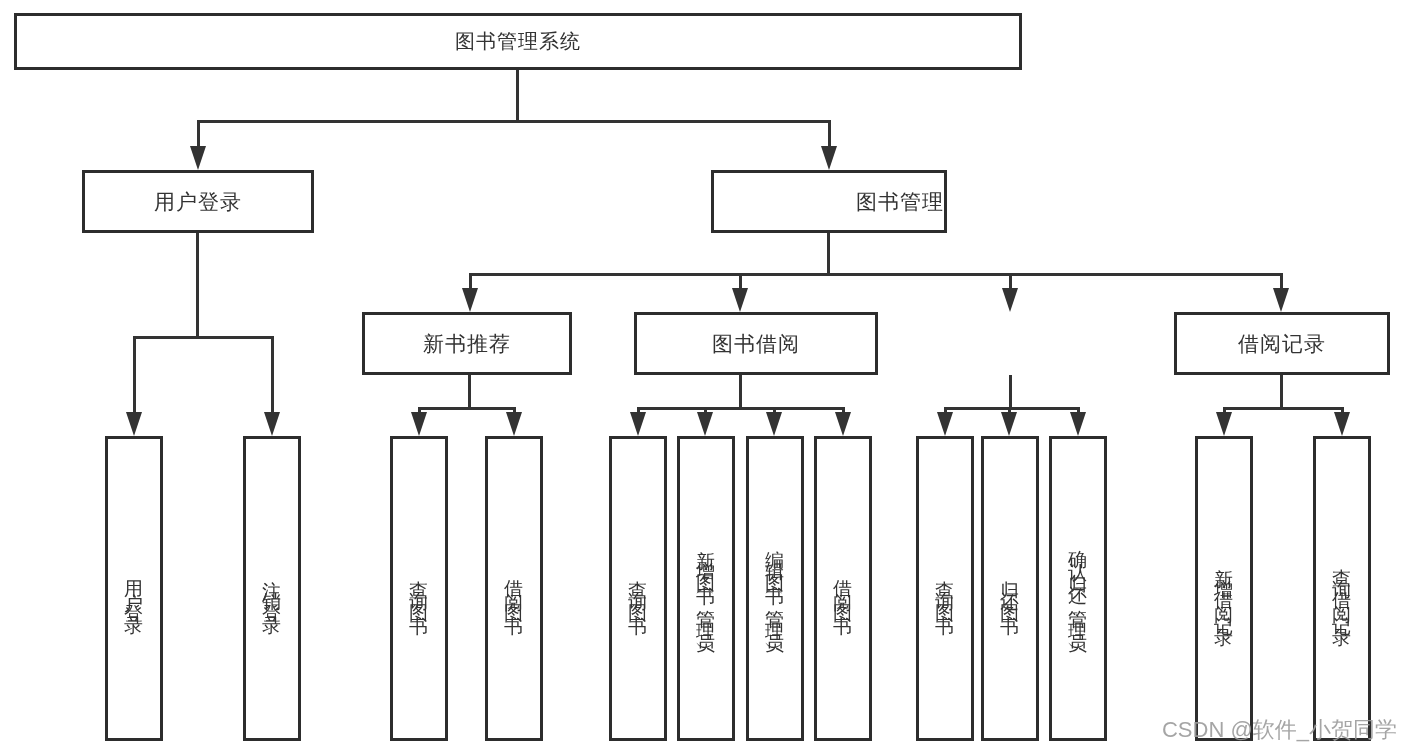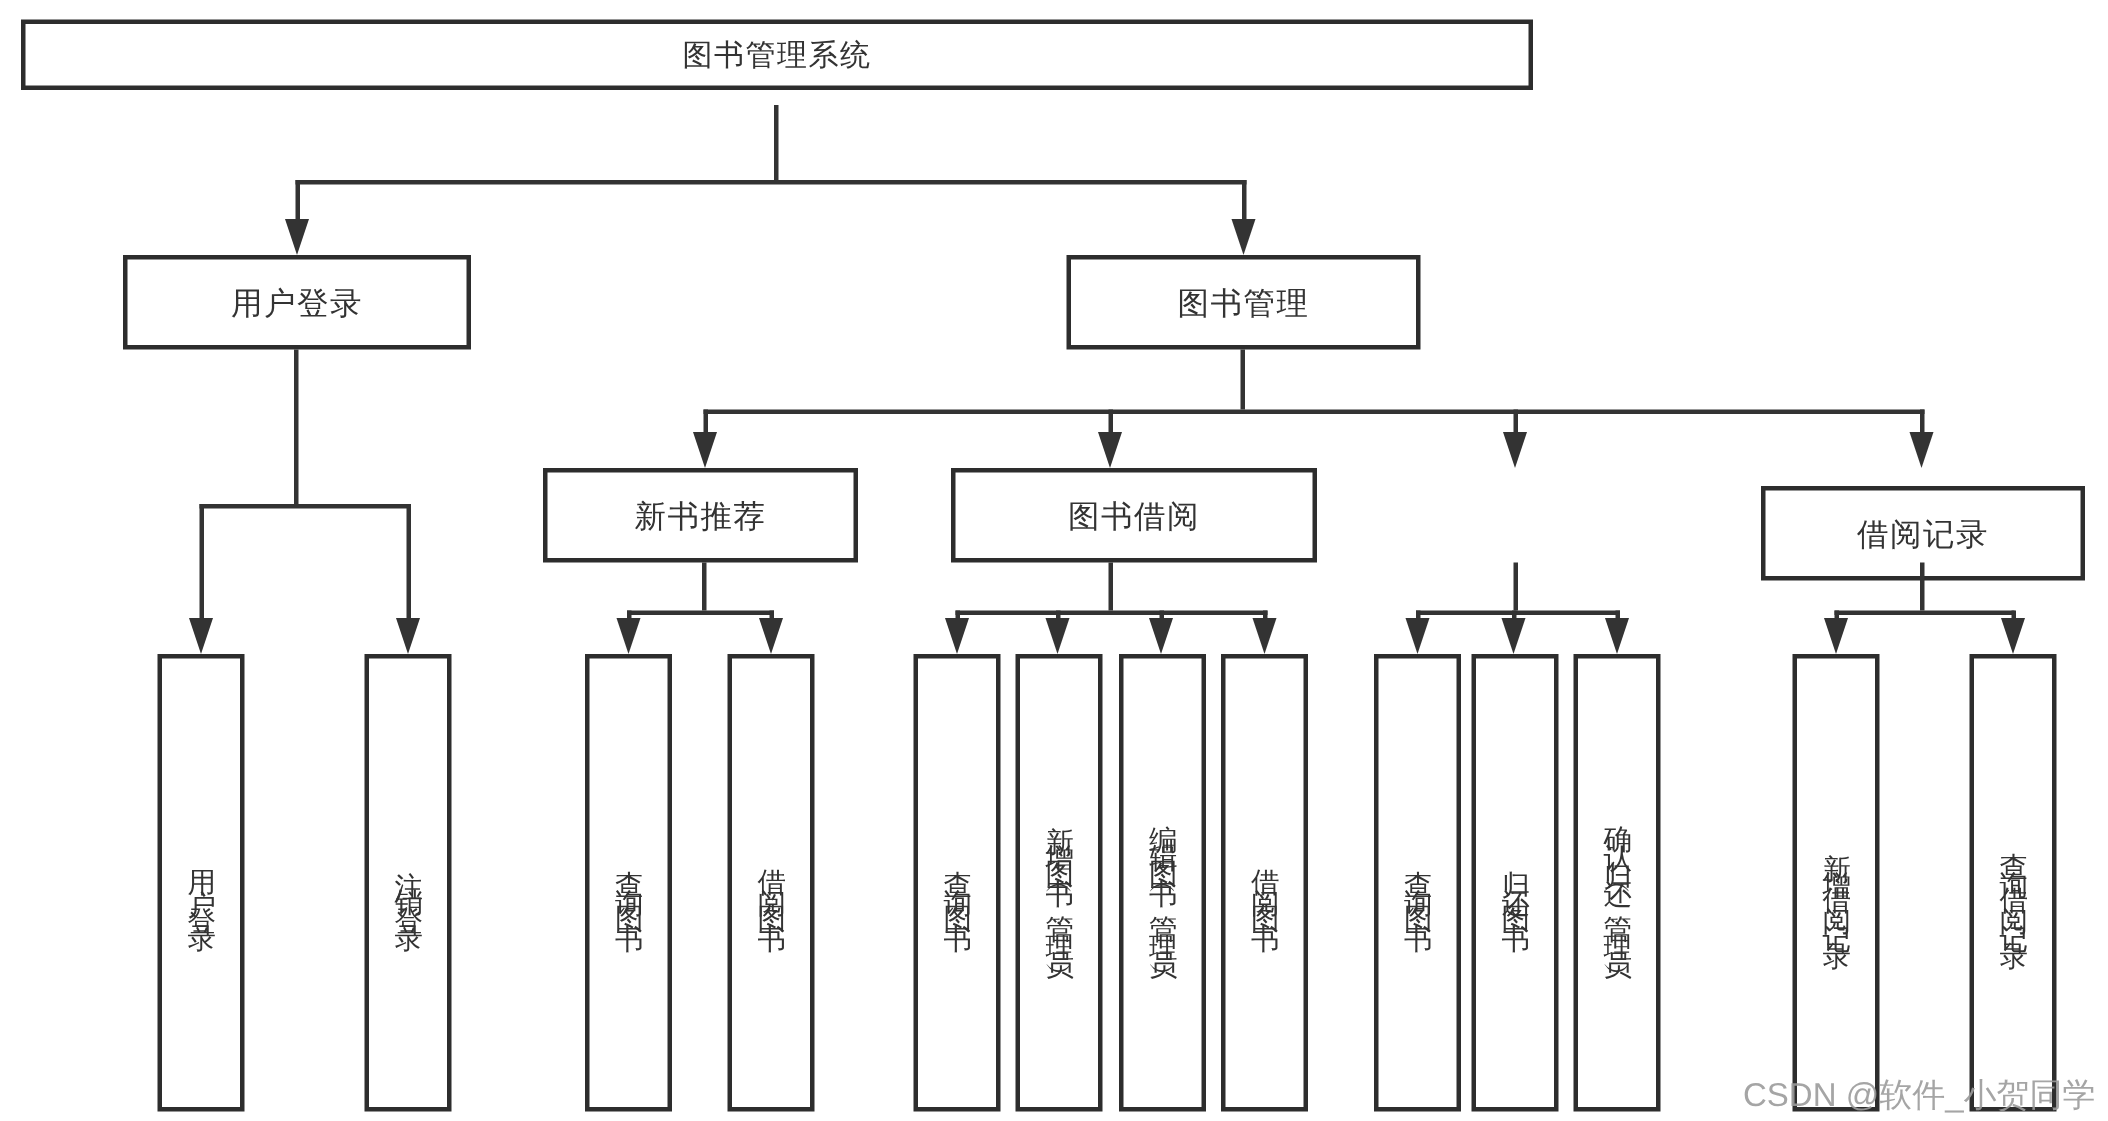--- a/index.html
+++ b/index.html
@@ -64,35 +64,35 @@
     color: rgba(155, 155, 155, 0.9);
     white-space: nowrap;
     margin-left: 20px;
   }
 </style>
 </head>
 <body>
 
 <div class="canvas">
 
-  <div class="node hbox rootbox" style="left:14px; top:13px; width:1008px; height:47px;">
+  <div class="node hbox rootbox" style="left:14px; top:13px; width:1008px; height:57px;">
     <span>图书管理系统</span>
   </div>
 
   <div class="vline" style="left:516px; top:70px; height:50px;"></div>
   <div class="hline" style="left:197px; top:120px; width:634px;"></div>
   <div class="vline" style="left:197px; top:120px; height:30px;"></div>
   <div class="arrow" style="left:190px; top:146px;"></div>
   <div class="vline" style="left:828px; top:120px; height:30px;"></div>
   <div class="arrow" style="left:821px; top:146px;"></div>
 
   <div class="node hbox" style="left:82px; top:170px; width:232px; height:63px;">
     <span>用户登录</span>
   </div>
-  <div class="node hbox" style="left:711px; top:170px; width:236px; height:63px;">
+  <div class="node hbox" style="left:711px; top:170px; width:236px; height:63px;justify-content:flex-end;">
     <span>图书管理</span>
   </div>
 
   <div class="vline" style="left:196px; top:233px; height:103px;"></div>
   <div class="hline" style="left:133px; top:336px; width:140px;"></div>
   <div class="vline" style="left:133px; top:336px; height:76px;"></div>
   <div class="arrow" style="left:126px; top:412px;"></div>
   <div class="vline" style="left:271px; top:336px; height:76px;"></div>
   <div class="arrow" style="left:264px; top:412px;"></div>
 
@@ -106,21 +106,21 @@
   <div class="arrow" style="left:1002px; top:288px;"></div>
   <div class="vline" style="left:1280px; top:273px; height:17px;"></div>
   <div class="arrow" style="left:1273px; top:288px;"></div>
 
   <div class="node hbox" style="left:362px; top:312px; width:210px; height:63px;">
     <span>新书推荐</span>
   </div>
   <div class="node hbox" style="left:634px; top:312px; width:244px; height:63px;text-align:right;">
     <span>图书借阅</span>
   </div>
-  <div class="node hbox" style="left:1174px; top:312px; width:216px; height:63px;margin-top:12px;">
+  <div class="node hbox" style="left:1174px; top:312px; width:216px; height:63px;">
     <span>借阅记录</span>
   </div>
 
   <div class="vline" style="left:468px; top:375px; height:32px;"></div>
   <div class="hline" style="left:418px; top:407px; width:98px;"></div>
   <div class="vline" style="left:418px; top:407px; height:8px;"></div>
   <div class="arrow" style="left:411px; top:412px;"></div>
   <div class="vline" style="left:513px; top:407px; height:8px;"></div>
   <div class="arrow" style="left:506px; top:412px;"></div>
 

